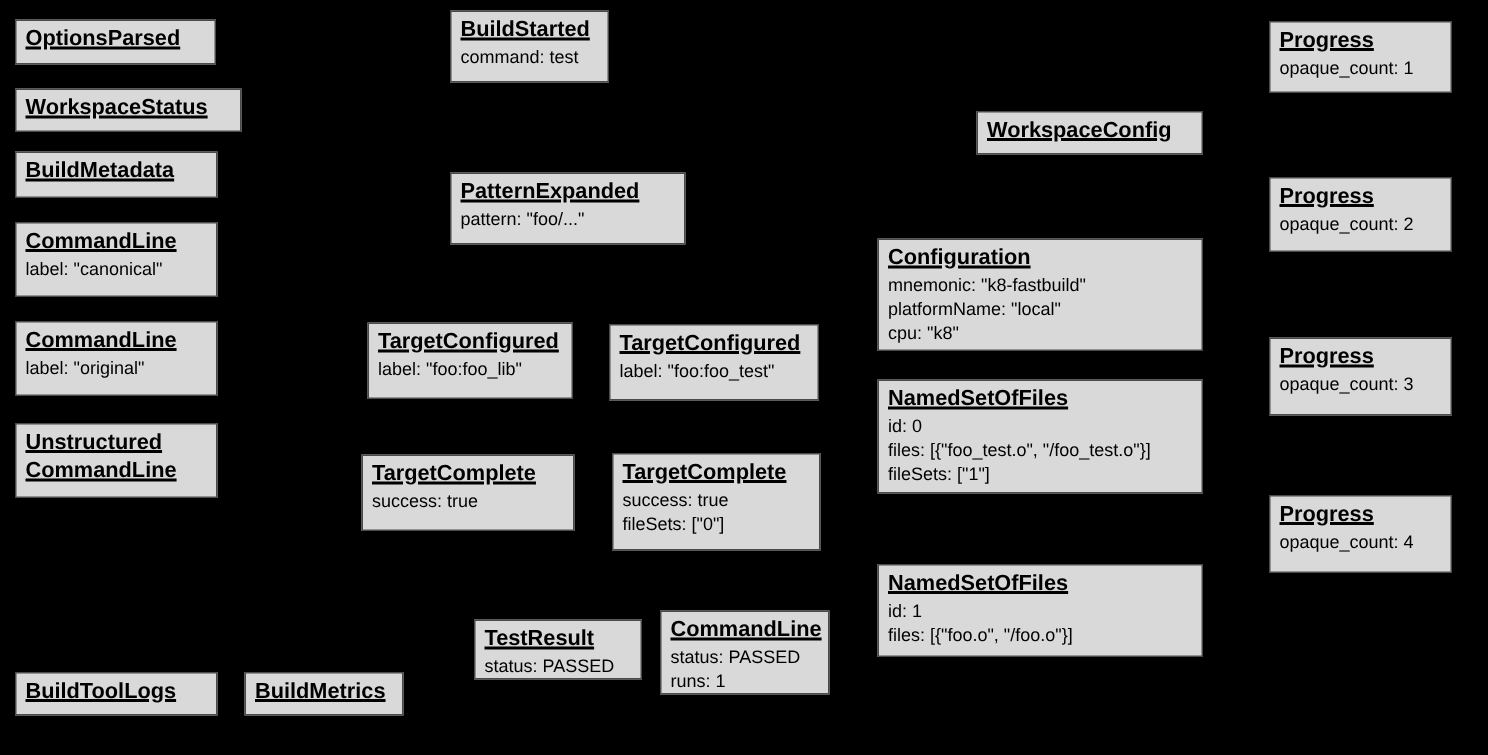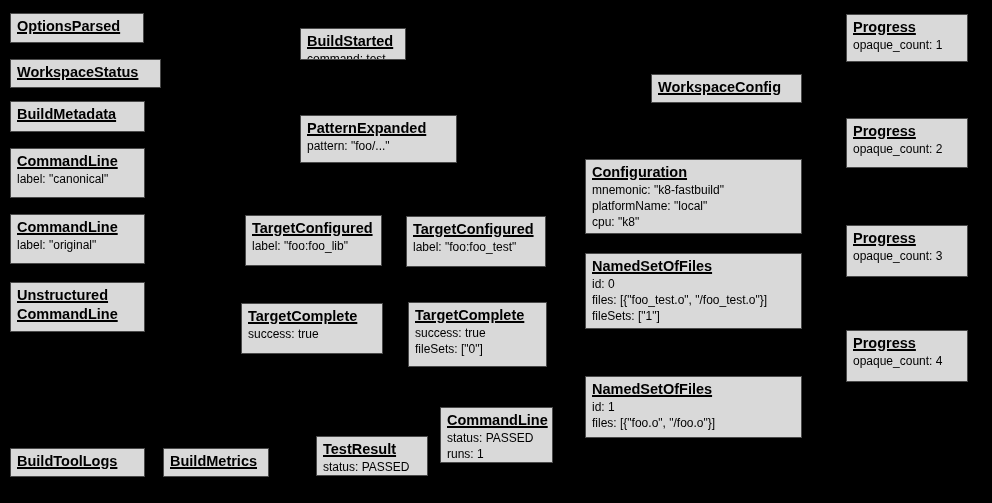--- a/index.html
+++ b/index.html
@@ -77,41 +77,41 @@
 
 
   <div class="node" style="left:10px;top:448px;width:135px;height:29px">
     <div class="title">BuildToolLogs</div>
   </div>
 
   <div class="node" style="left:163px;top:448px;width:106px;height:29px">
     <div class="title">BuildMetrics</div>
   </div>
 
-  <div class="node" style="left:300px;top:28px;width:106px;height:32px">
+  <div class="node" style="left:300px;top:7px;width:106px;height:48px">
     <div class="title">BuildStarted</div>
     <div class="line">command: test</div>
   </div>
 
   <div class="node" style="left:300px;top:115px;width:157px;height:48px">
     <div class="title">PatternExpanded</div>
     <div class="line">pattern: "foo/..."</div>
   </div>
 
   <div class="node" style="left:245px;top:215px;width:137px;height:51px">
     <div class="title">TargetConfigured</div>
     <div class="line">label: "foo:foo_lib"</div>
   </div>
 
   <div class="node" style="left:241px;top:303px;width:142px;height:51px">
     <div class="title">TargetComplete</div>
     <div class="line">success: true</div>
   </div>
 
-  <div class="node" style="left:316px;top:436px;width:112px;height:40px">
+  <div class="node" style="left:316px;top:413px;width:112px;height:40px">
     <div class="title">TestResult</div>
     <div class="line">status: PASSED</div>
   </div>
 
   <div class="node" style="left:406px;top:216px;width:140px;height:51px">
     <div class="title">TargetConfigured</div>
     <div class="line">label: "foo:foo_test"</div>
   </div>
 
   <div class="node" style="left:408px;top:302px;width:139px;height:65px">

